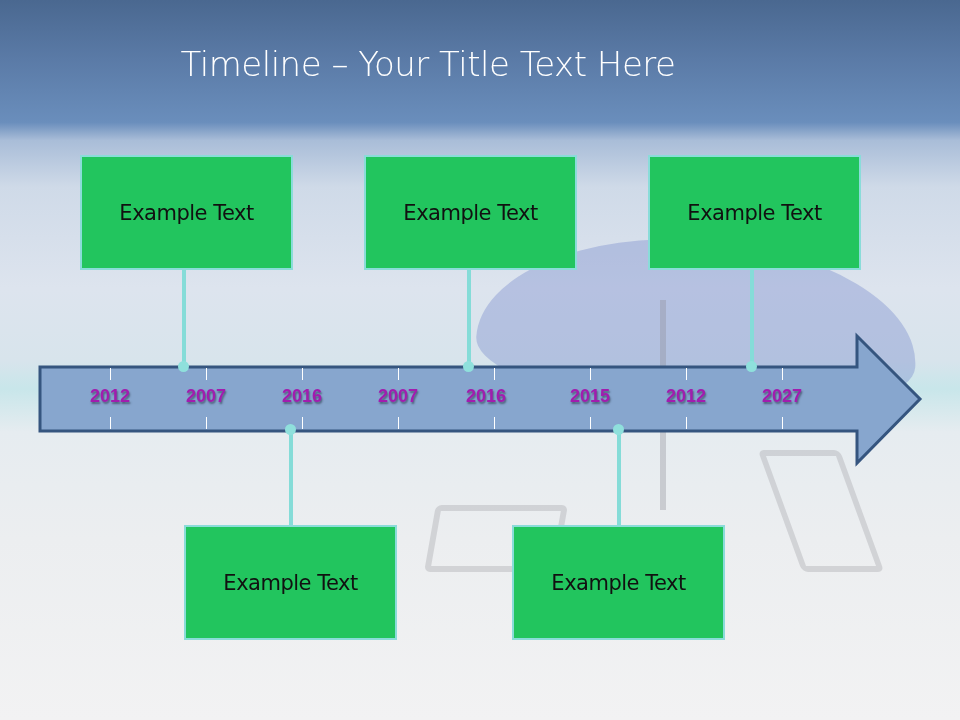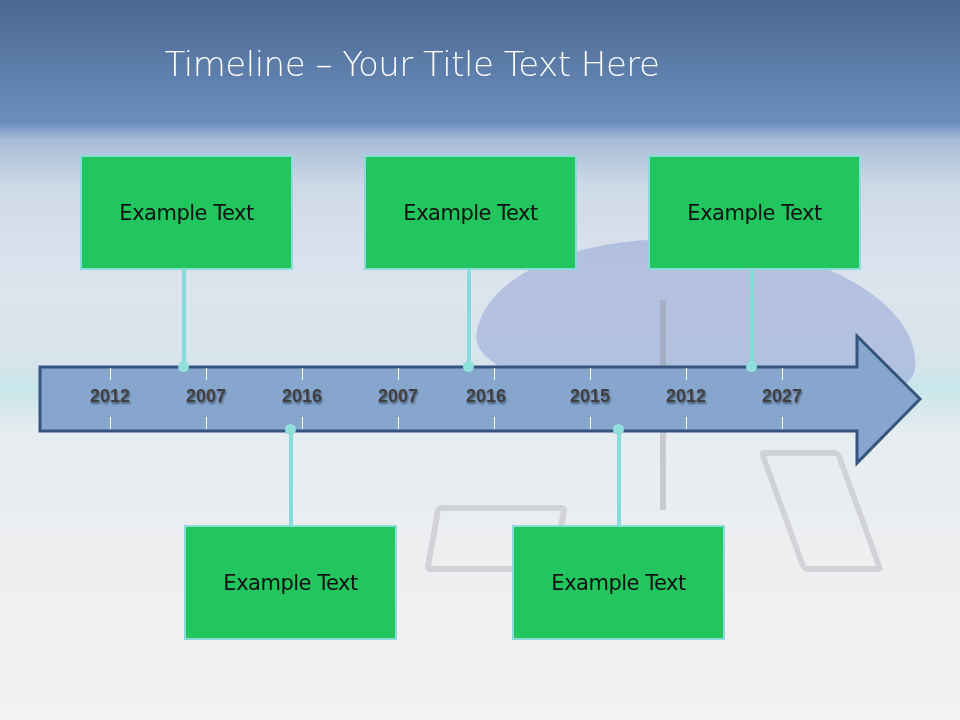--- a/index.html
+++ b/index.html
@@ -2,26 +2,26 @@
 <html><head>
 <meta charset="utf-8">
 <style>
   html,body{margin:0;padding:0;}
   body{width:960px;height:720px;overflow:hidden;position:relative;font-family:"Liberation Sans",sans-serif;}
   .bg{position:absolute;inset:0;background:
     linear-gradient(180deg,#4a6890 0%,#5a7aa6 8%,#6a8ebc 17%,#a9bdd8 19.5%,#cfdae8 26%,#dde4ee 40%,#d8e4ec 50%,#c8e6ea 54%,#e6ecf0 60%,#eceef0 75%,#f2f2f3 100%);}
   .umbrella{position:absolute;left:478px;top:240px;width:440px;height:160px;border-radius:50% 50% 30% 30%/70% 70% 30% 30%;background:rgba(110,130,200,0.35);transform:rotate(4deg);}
   .pole{position:absolute;left:660px;top:300px;width:6px;height:210px;background:rgba(140,140,150,0.35);}
   .chair{position:absolute;border:6px solid rgba(170,170,175,0.4);border-radius:6px;}
-  .title{position:absolute;left:0;top:44px;width:824px;text-align:center;color:#ffffff;font-size:34px;font-family:"DejaVu Sans",sans-serif;font-weight:300;letter-spacing:-0.5px;}
+  .title{position:absolute;left:0;top:44px;width:824px;text-align:center;color:#ffffff;font-size:34px;font-family:"DejaVu Sans",sans-serif;font-weight:300;letter-spacing:-0.5px;padding-left:16px;}
   .box{position:absolute;width:210px;height:112px;background:#22c55e;border:2px solid #8adcd9;box-sizing:border-box;display:flex;align-items:center;justify-content:center;font-size:21px;color:#111;font-family:"DejaVu Sans",sans-serif;letter-spacing:-0.5px;}
   .conn{position:absolute;width:4px;background:#85dcd8;}
   .dot{position:absolute;width:11px;height:11px;border-radius:50%;background:#8fe0dc;}
   svg.arrow{position:absolute;left:0;top:0;}
-  .year{position:absolute;top:386px;width:60px;text-align:center;color:#404040;font-weight:bold;font-size:18px;text-shadow:1px 2px 2px rgba(40,50,70,0.6);}
+  .year{position:absolute;top:386px;width:60px;text-align:center;color:#a21caf;font-weight:bold;font-size:18px;text-shadow:1px 2px 2px rgba(40,50,70,0.6);}
   .tick{position:absolute;width:1px;height:12px;background:#ffffff;}
 </style>
 </head>
 <body>
 
 <div class="bg"></div>
 <div class="umbrella"></div>
 <div class="pole"></div>
 <div class="chair" style="left:430px;top:505px;width:120px;height:55px;transform:skewX(-10deg);"></div>
 <div class="chair" style="left:780px;top:450px;width:70px;height:110px;transform:skewX(20deg);"></div>

